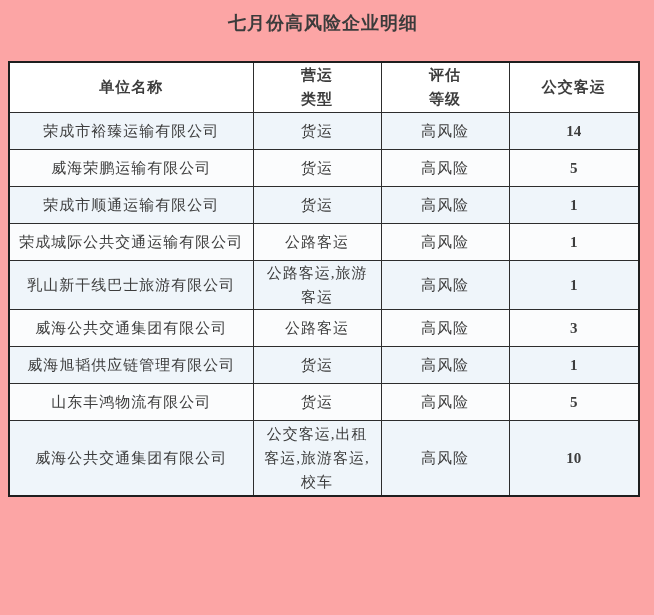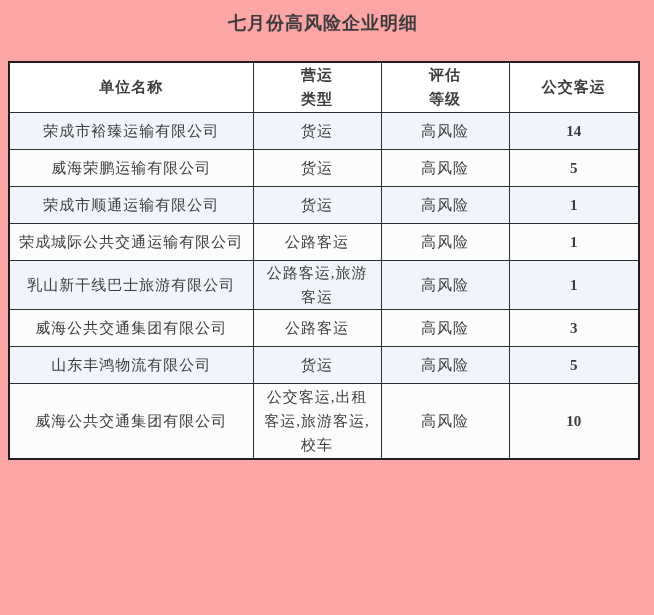--- a/index.html
+++ b/index.html
@@ -118,20 +118,26 @@
         <td class="rating">高风险</td>
         <td class="count">1</td>
       </tr>
       <tr class="row">
         <td class="company">威海公共交通集团有限公司</td>
         <td class="op">公路客运</td>
         <td class="rating">高风险</td>
         <td class="count">3</td>
       </tr>
       <tr class="row">
+        <td class="company">威海旭韬供应链管理有限公司</td>
+        <td class="op">货运</td>
+        <td class="rating">高风险</td>
+        <td class="count">1</td>
+      </tr>
+      <tr class="row">
         <td class="company">山东丰鸿物流有限公司</td>
         <td class="op">货运</td>
         <td class="rating">高风险</td>
         <td class="count">5</td>
       </tr>
       <tr class="row xtall">
         <td class="company">威海公共交通集团有限公司</td>
         <td class="op">公交客运,出租
 客运,旅游客运,
 校车</td>

